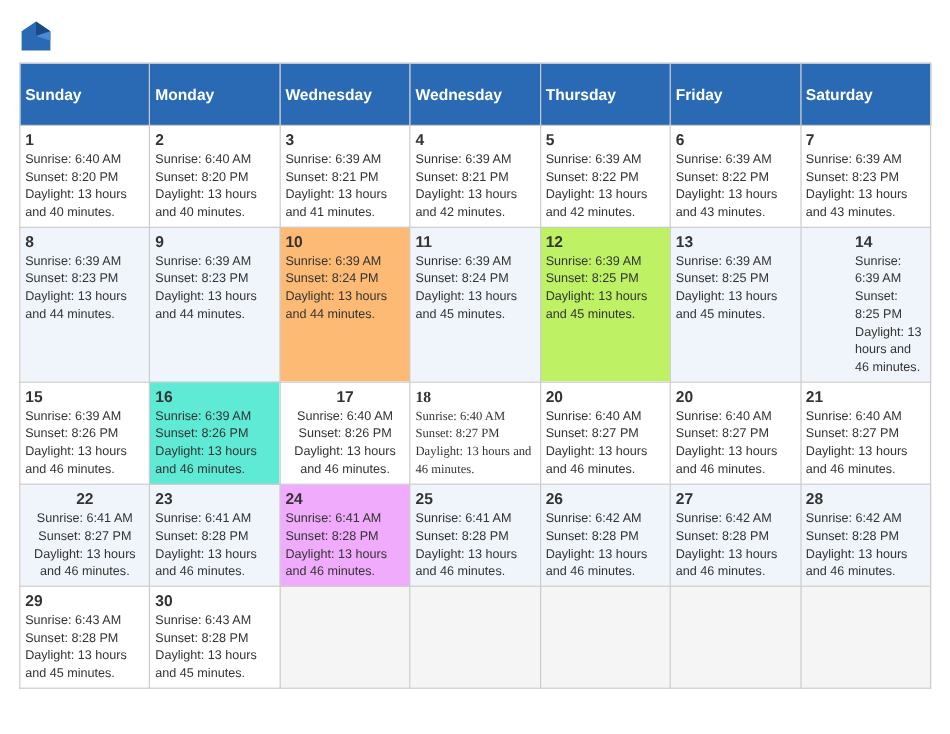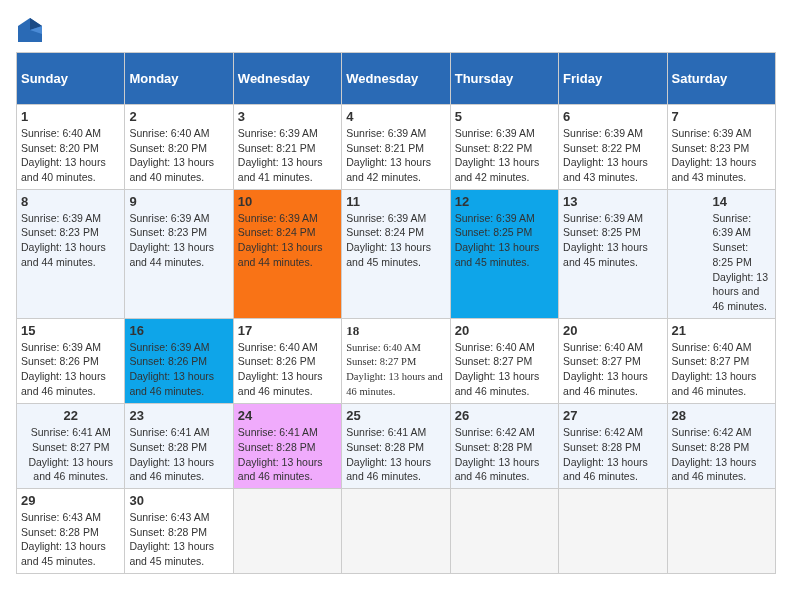--- a/index.html
+++ b/index.html
@@ -153,51 +153,51 @@
       </tr>
       <tr>
         <td style="background: rgb(240, 245, 252);">
           <span class="day-number">8</span>
 <div class="day-info">Sunrise: 6:39 AM<br>Sunset: 8:23 PM<br>Daylight: 13 hours and 44 minutes.</div>
         </td>
         <td style="background: rgb(240, 245, 252);">
           <span class="day-number">9</span>
 <div class="day-info">Sunrise: 6:39 AM<br>Sunset: 8:23 PM<br>Daylight: 13 hours and 44 minutes.</div>
         </td>
-        <td style="background: #f97316;">
+        <td style="background: #fdba74;">
           <span class="day-number">10</span>
 <div class="day-info">Sunrise: 6:39 AM<br>Sunset: 8:24 PM<br>Daylight: 13 hours and 44 minutes.</div>
         </td>
         <td style="background: rgb(240, 245, 252);">
           <span class="day-number">11</span>
 <div class="day-info">Sunrise: 6:39 AM<br>Sunset: 8:24 PM<br>Daylight: 13 hours and 45 minutes.</div>
         </td>
-        <td style="background: #0ea5e9; margin-top: 36px;">
+        <td style="background: #bef264; margin-top: 36px;">
           <span class="day-number">12</span>
 <div class="day-info">Sunrise: 6:39 AM<br>Sunset: 8:25 PM<br>Daylight: 13 hours and 45 minutes.</div>
         </td>
         <td style="background: rgb(240, 245, 252); margin-top: 32px;">
           <span class="day-number">13</span>
 <div class="day-info">Sunrise: 6:39 AM<br>Sunset: 8:25 PM<br>Daylight: 13 hours and 45 minutes.</div>
         </td>
         <td style="background: rgb(240, 245, 252); padding-left: 45px;">
           <span class="day-number">14</span>
 <div class="day-info">Sunrise: 6:39 AM<br>Sunset: 8:25 PM<br>Daylight: 13 hours and 46 minutes.</div>
         </td>
       </tr>
       <tr>
         <td style="background: rgb(255, 255, 255);">
           <span class="day-number">15</span>
 <div class="day-info">Sunrise: 6:39 AM<br>Sunset: 8:26 PM<br>Daylight: 13 hours and 46 minutes.</div>
         </td>
-        <td style="background: #0ea5e9;">
+        <td style="background: #5eead4;">
           <span class="day-number">16</span>
 <div class="day-info">Sunrise: 6:39 AM<br>Sunset: 8:26 PM<br>Daylight: 13 hours and 46 minutes.</div>
         </td>
-        <td style="background: rgb(255, 255, 255);">
+        <td style="background: rgb(255, 255, 255); text-align: center;">
           <span class="day-number">17</span>
 <div class="day-info">Sunrise: 6:40 AM<br>Sunset: 8:26 PM<br>Daylight: 13 hours and 46 minutes.</div>
         </td>
         <td style="background: rgb(255, 255, 255); font-family: Liberation Serif, serif;">
           <span class="day-number">18</span>
 <div class="day-info">Sunrise: 6:40 AM<br>Sunset: 8:27 PM<br>Daylight: 13 hours and 46 minutes.</div>
         </td>
         <td style="background: rgb(255, 255, 255);">
           <span class="day-number">20</span>
 <div class="day-info">Sunrise: 6:40 AM<br>Sunset: 8:27 PM<br>Daylight: 13 hours and 46 minutes.</div>

